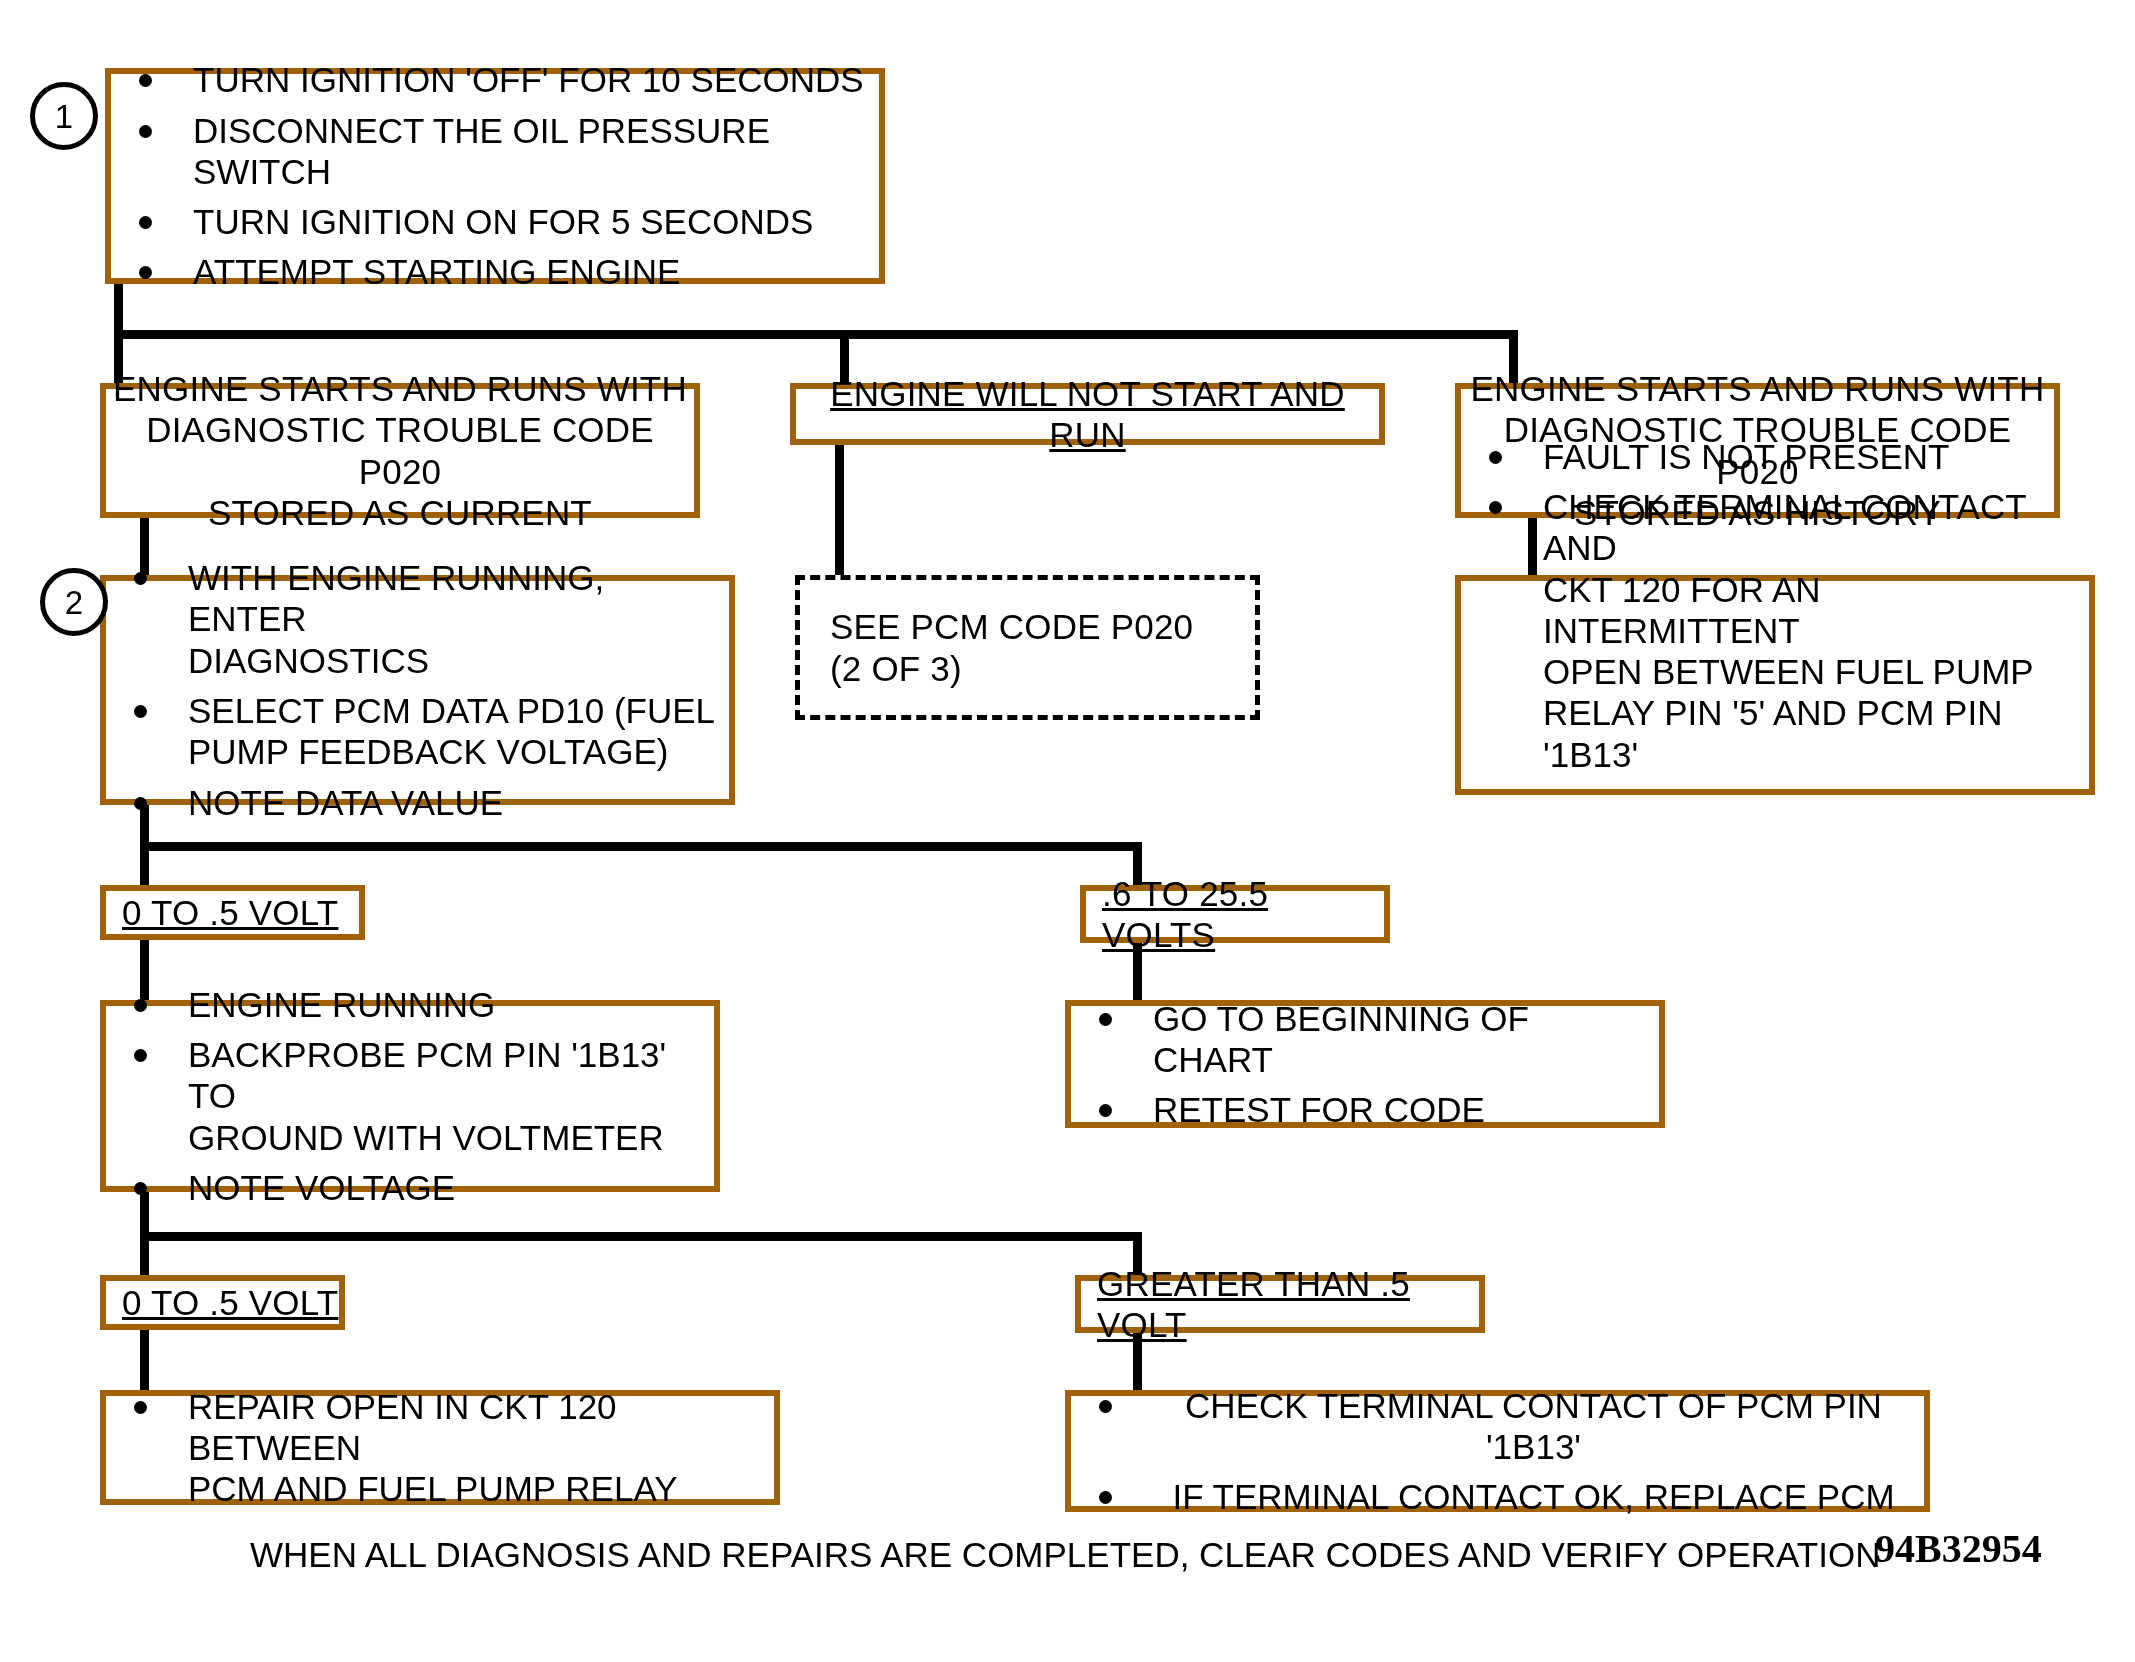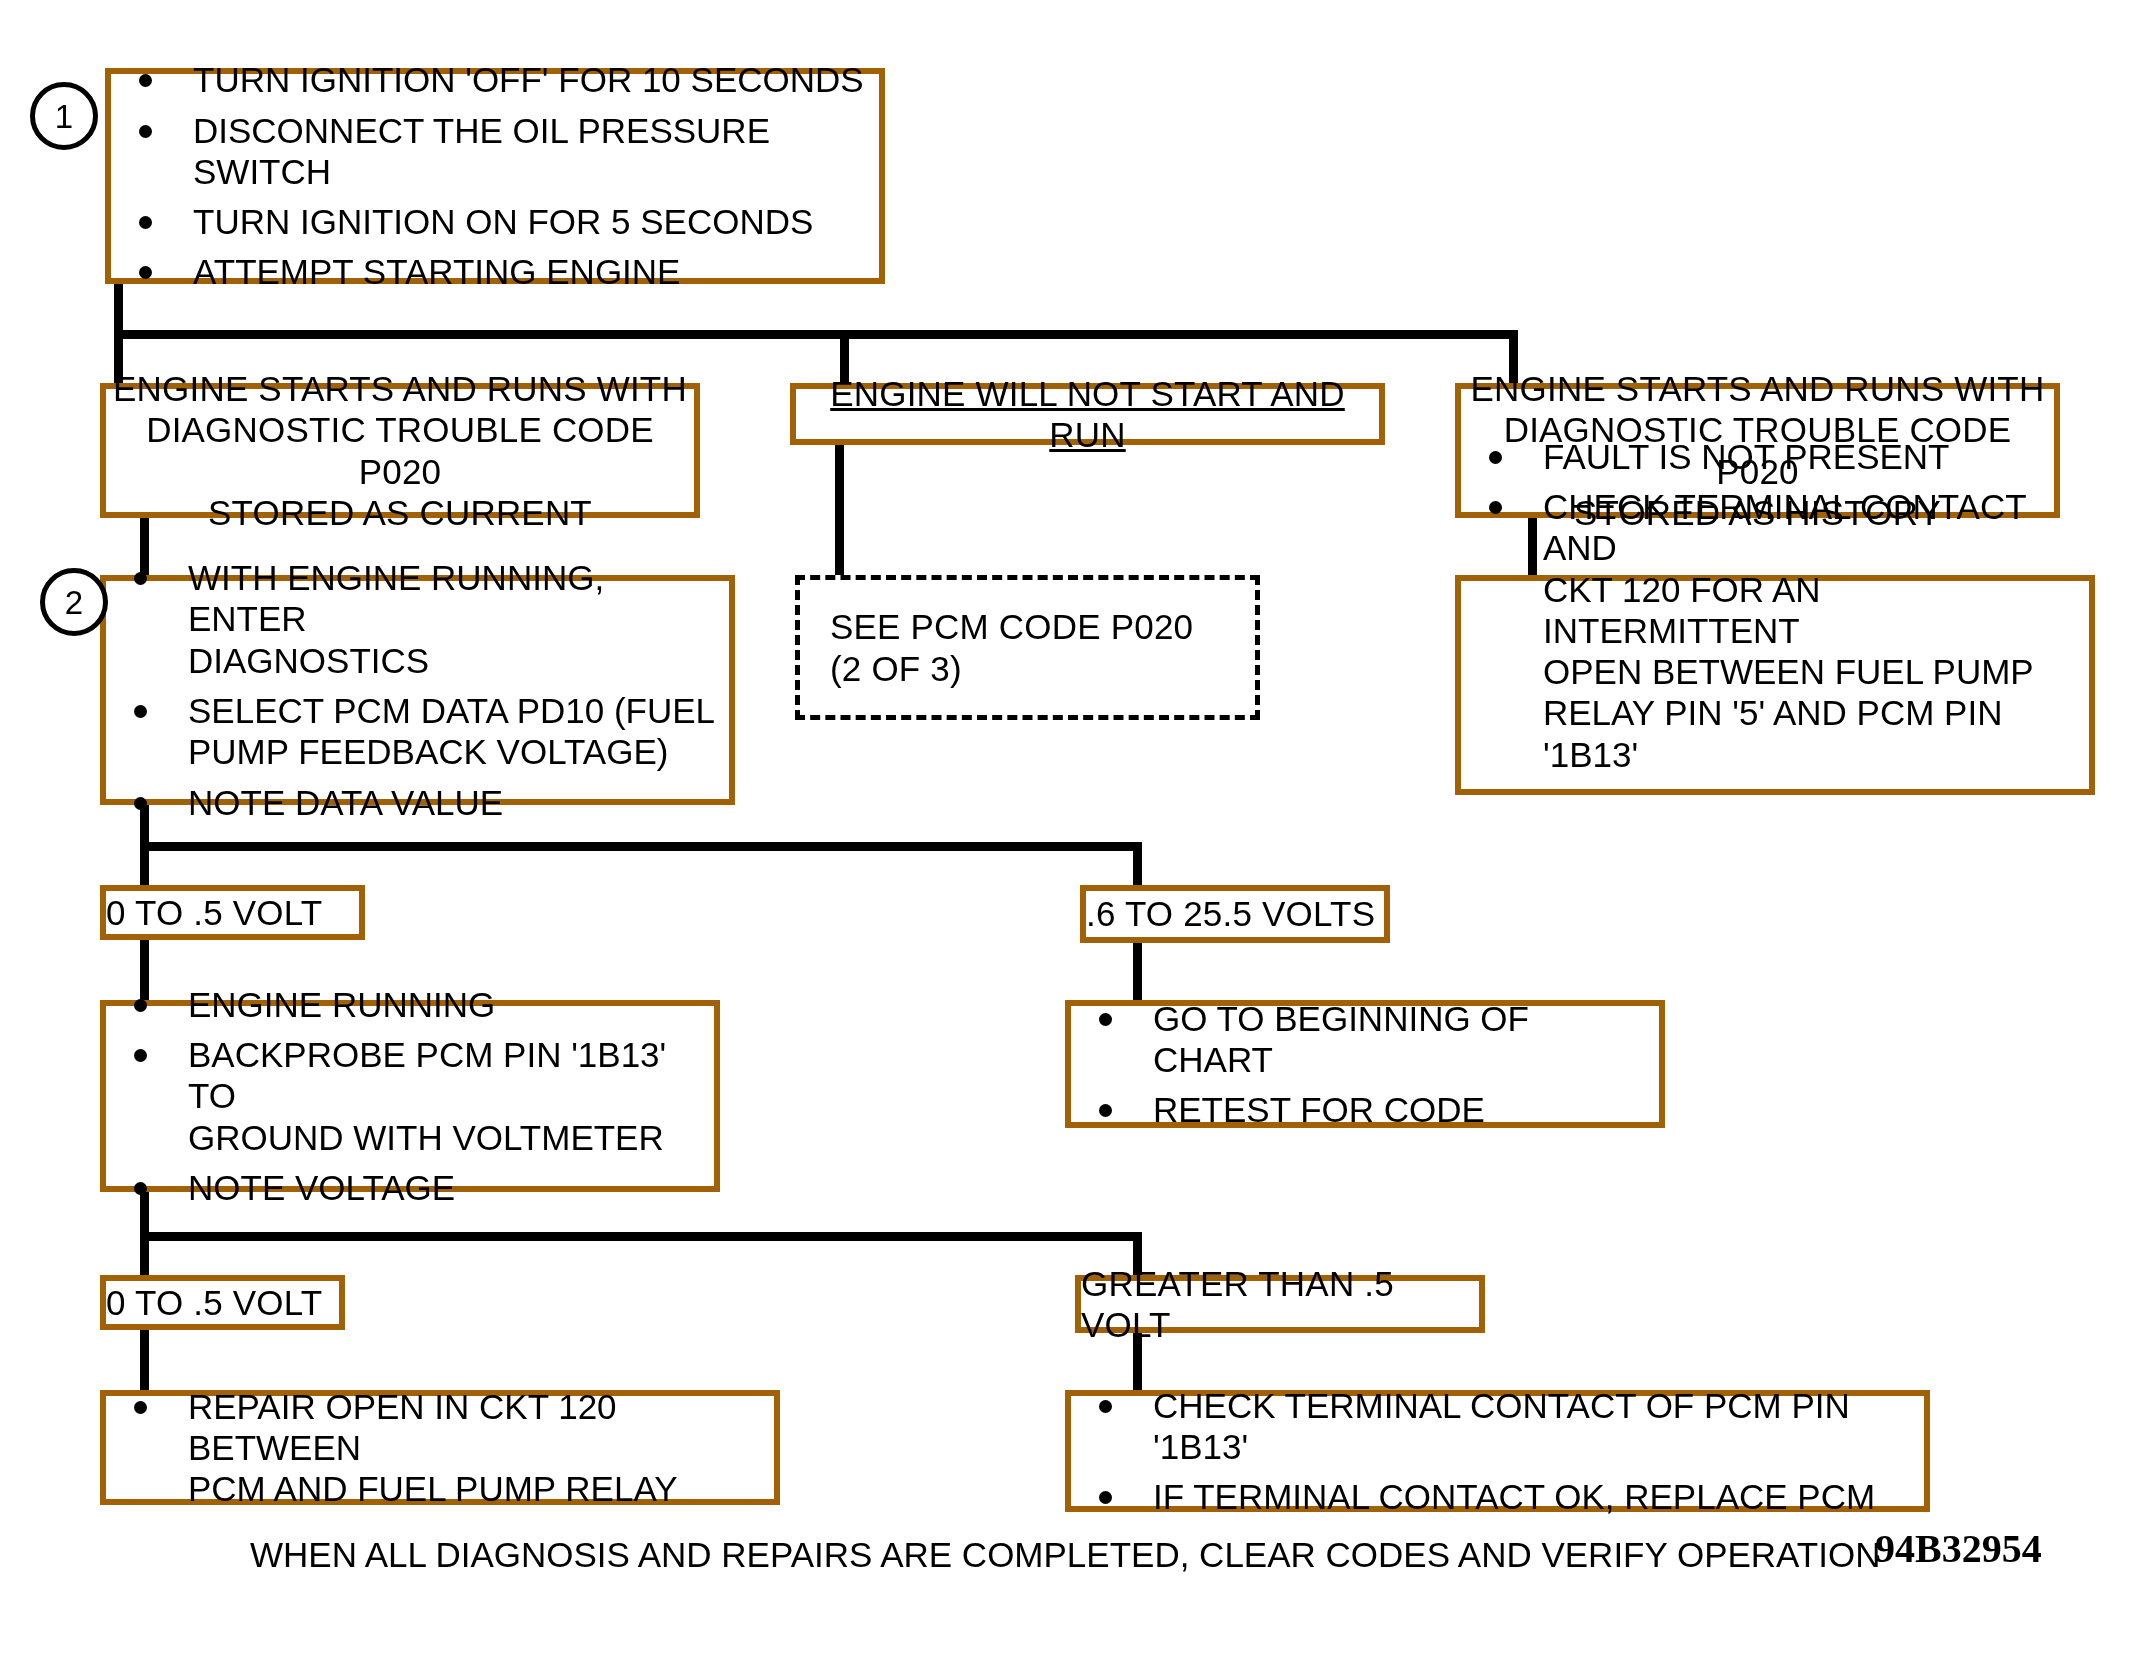--- a/index.html
+++ b/index.html
@@ -43,20 +43,22 @@
     display: flex;
     align-items: center;
     justify-content: flex-end;
     text-align: center;
   }
   .leftpad {
     display: flex;
     align-items: center;
   }
   .leftpad .box-text {
+    padding-left: 16px;
+    text-decoration: underline;
   }
 
   
   ul.bullets {
     list-style: none;
     margin: 0;
     padding: 0;
     width: 100%;
   }
   ul.bullets li {
@@ -250,21 +252,21 @@
     <div class="box-text">GREATER THAN .5 VOLT</div>
   </div>
 
   <div class="box bulletbox" style="left:100px; top:1390px; width:680px; height:115px;justify-content:center;">
     <ul class="bullets">
       <li>REPAIR OPEN IN CKT 120 BETWEEN
 PCM AND FUEL PUMP RELAY</li>
     </ul>
   </div>
 
-  <div class="box bulletbox" style="left:1065px; top:1390px; width:865px; height:122px;">
+  <div class="box bulletbox" style="left:1065px; top:1390px; width:865px; height:122px;text-align:center;">
     <ul class="bullets">
       <li>CHECK TERMINAL CONTACT OF PCM PIN '1B13'</li>
       <li>IF TERMINAL CONTACT OK, REPLACE PCM</li>
     </ul>
   </div>
 
   <div class="footer-note" style="left:250px; top:1535px;">WHEN ALL DIAGNOSIS AND REPAIRS ARE COMPLETED, CLEAR CODES AND VERIFY OPERATION</div>
 
   <div class="footer-code" style="left:1875px; top:1525px;">94B32954</div>
 

